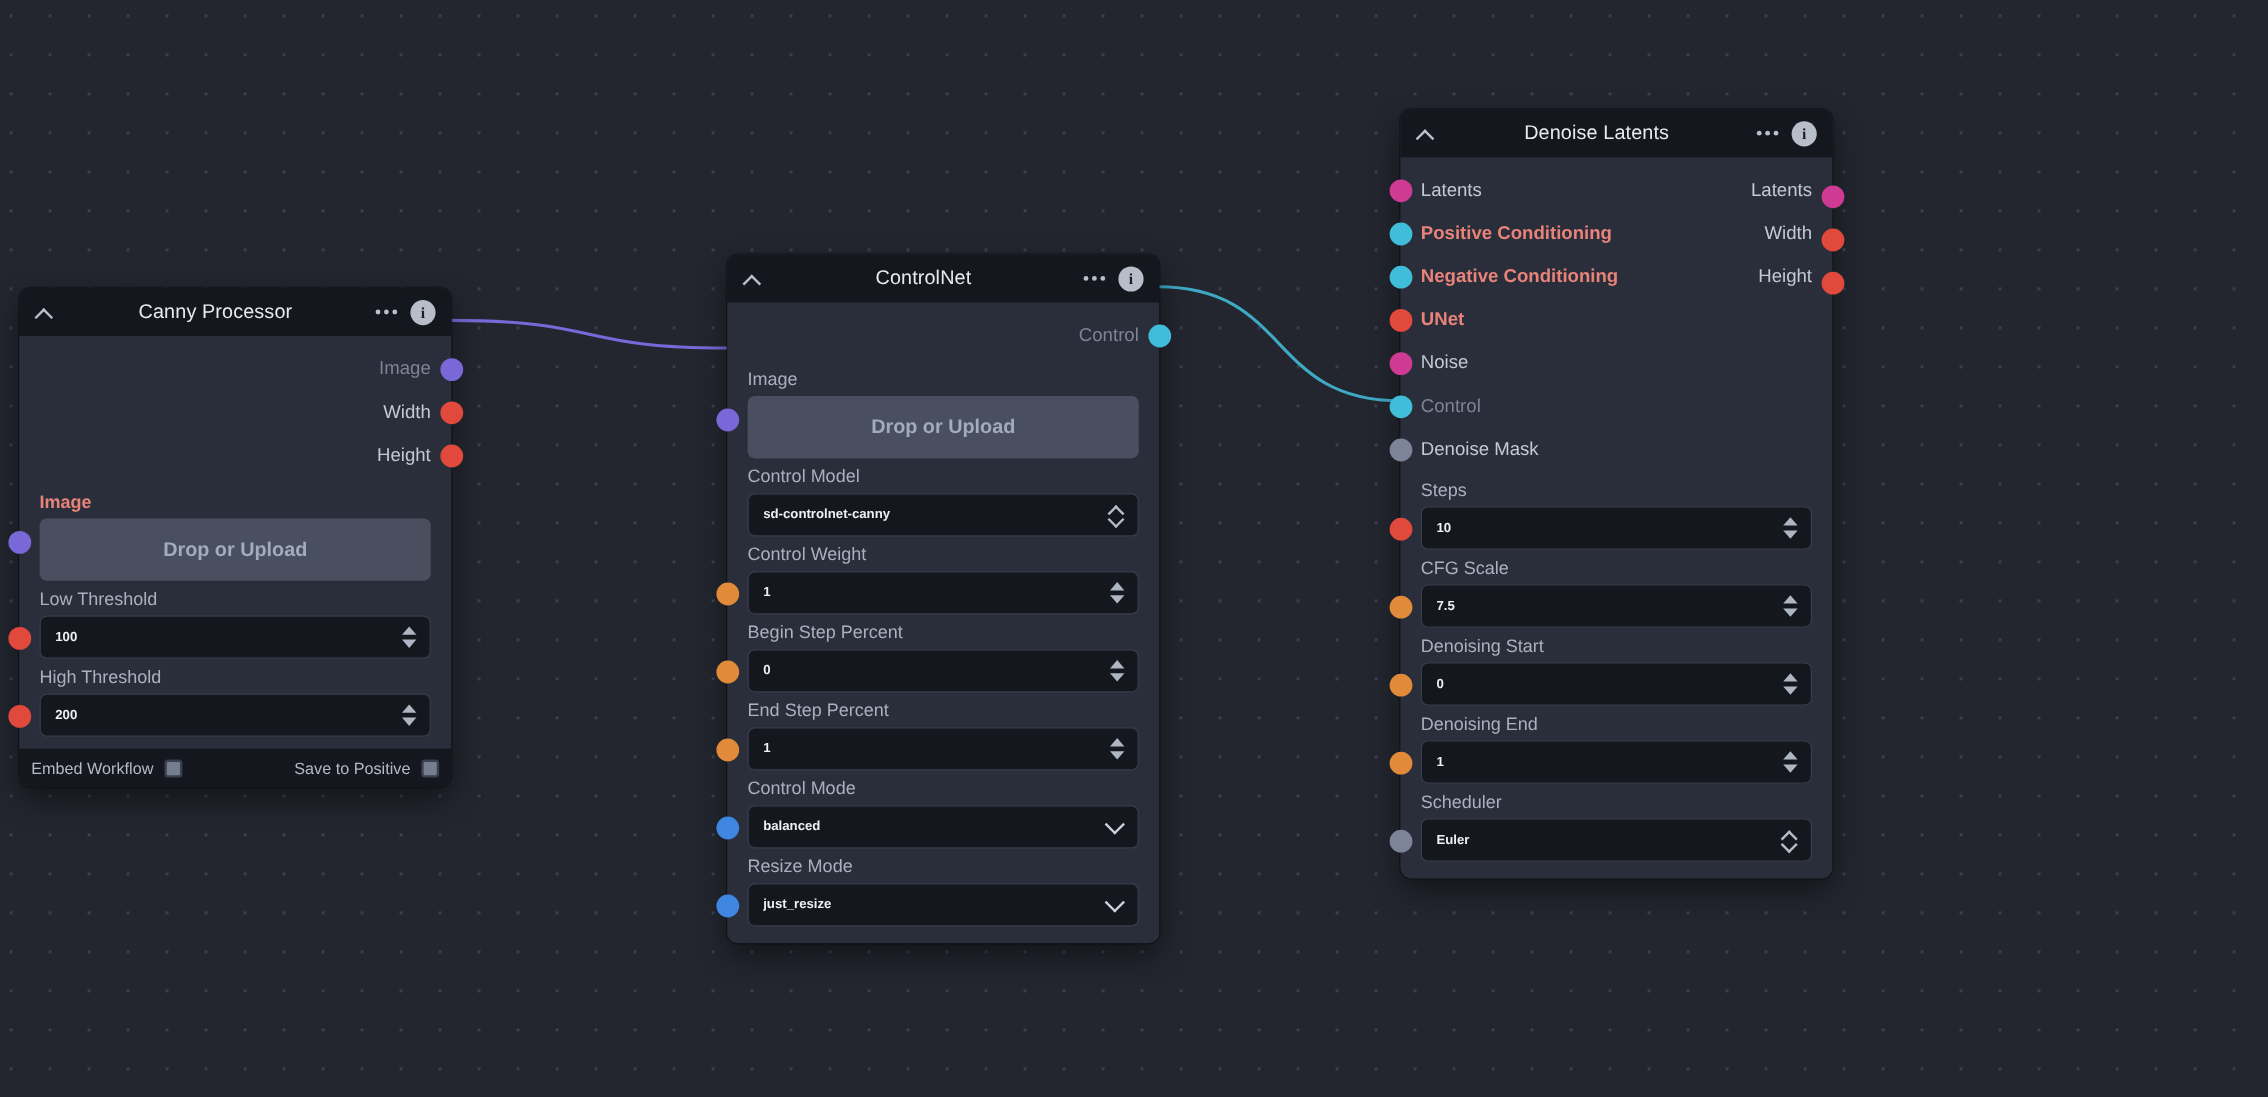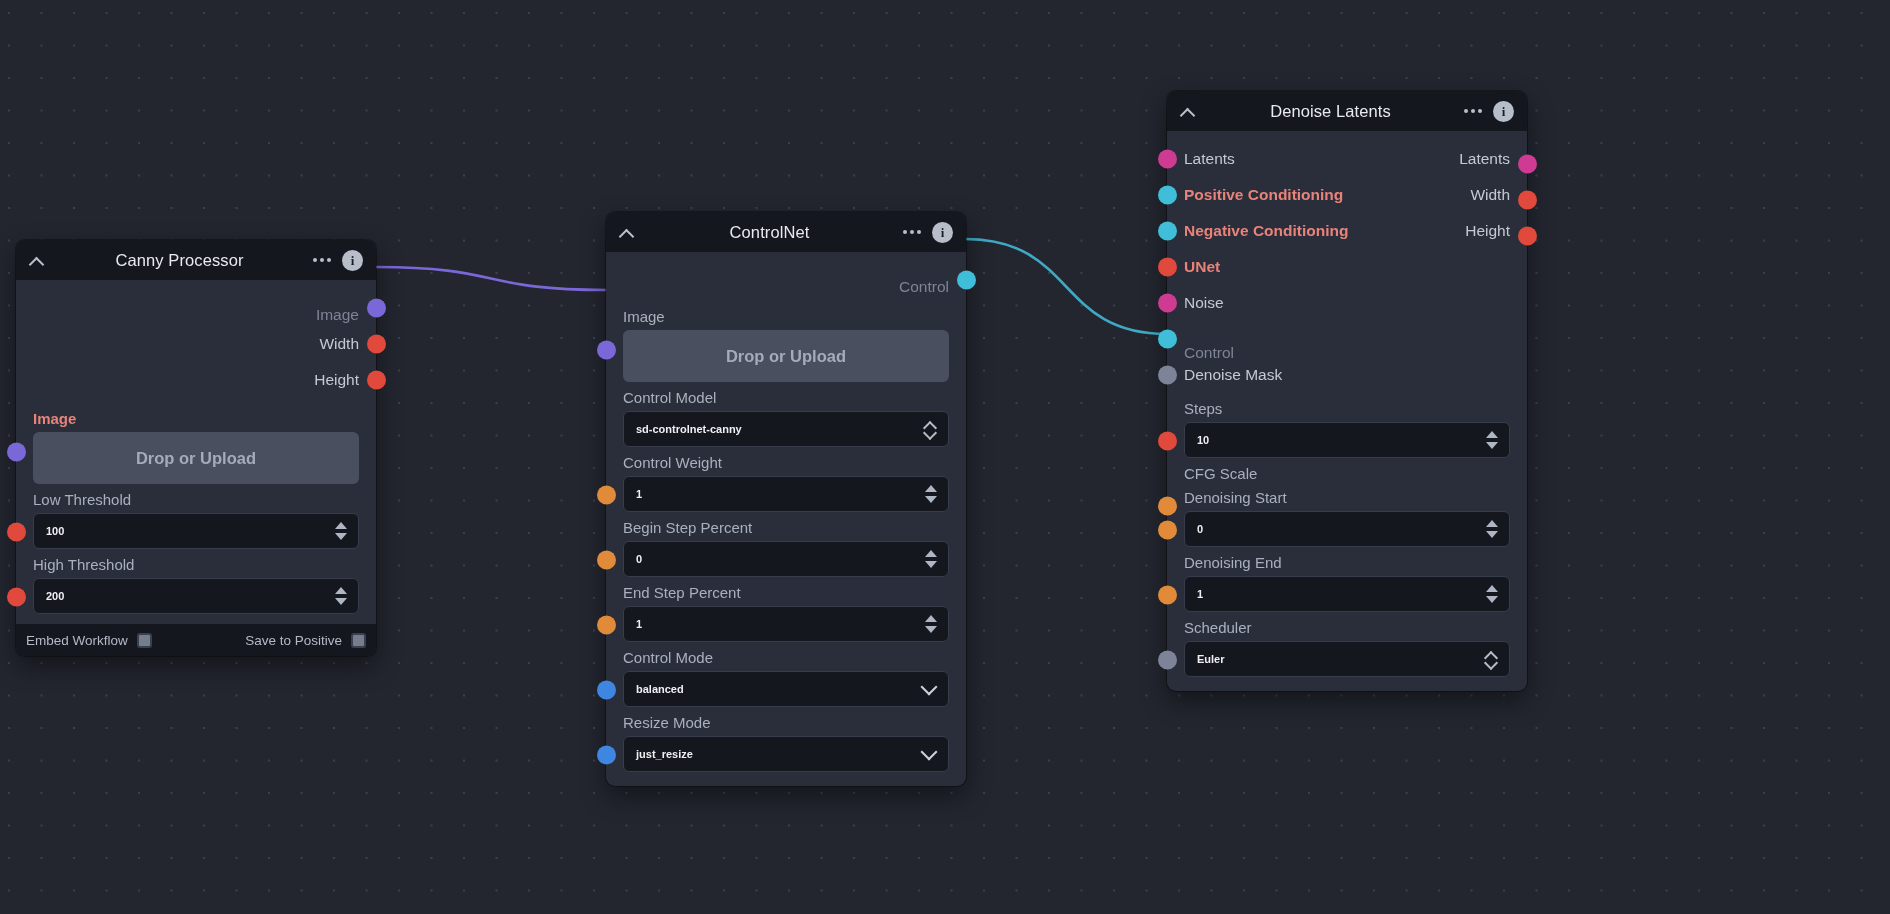--- a/index.html
+++ b/index.html
@@ -127,21 +127,21 @@
     position: relative;
     padding: 0 17px;
   }
   .sock-row.out { justify-content: flex-end; }
 
   .sock-label {
     font-size: 15.5px;
     color: #c3c9d5;
     white-space: nowrap;
   }
-  .sock-label.dim { color: #7d8496; margin-top: 14px; }
+  .sock-label.dim { color: #7d8496; }
   .sock-label.required { color: #e8837a; font-weight: bold; }
 
   .socket {
     position: absolute;
     width: 19px; height: 19px;
     border-radius: 50%;
     top: 50%;
     transform: translateY(-50%);
     cursor: pointer;
     z-index: 20;
@@ -512,20 +512,27 @@
           <span class="stepper">
               <span class="up"></span>
               <span class="down"></span>
             </span>
         </div>
       </div>
 
       <div class="field">
         <span class="socket left" style="background:#e08a3a; top:41px;"></span>
         <span class="field-label">CFG Scale</span>
+        <div class="input-box">
+          <span class="input-value">7.5</span>
+          <span class="stepper">
+              <span class="up"></span>
+              <span class="down"></span>
+            </span>
+        </div>
       </div>
 
       <div class="field">
         <span class="socket left" style="background:#e08a3a; top:41px;"></span>
         <span class="field-label">Denoising Start</span>
         <div class="input-box">
           <span class="input-value">0</span>
           <span class="stepper">
               <span class="up"></span>
               <span class="down"></span>

